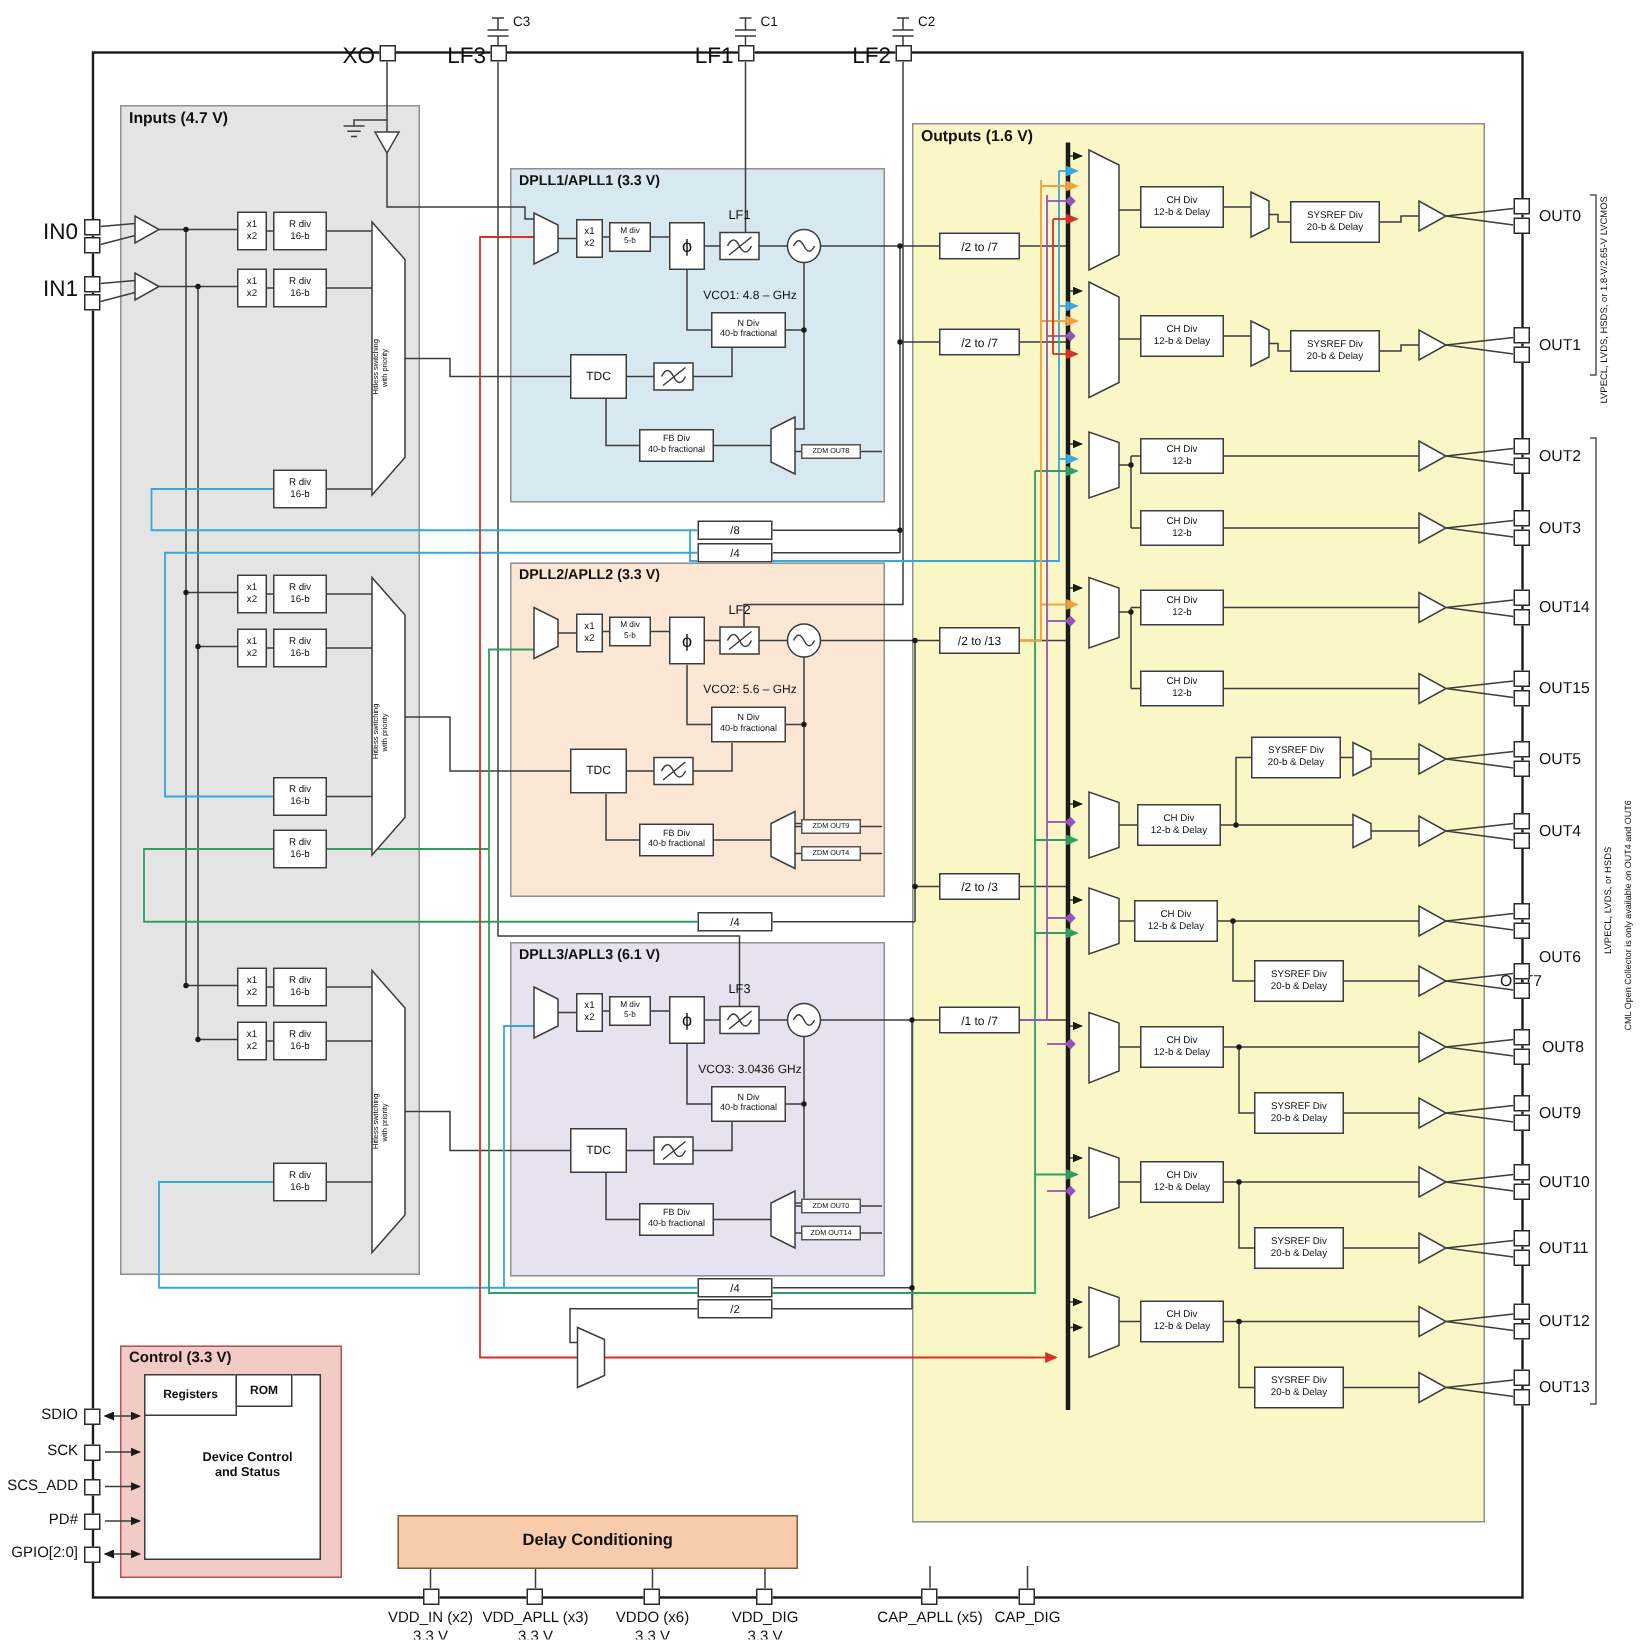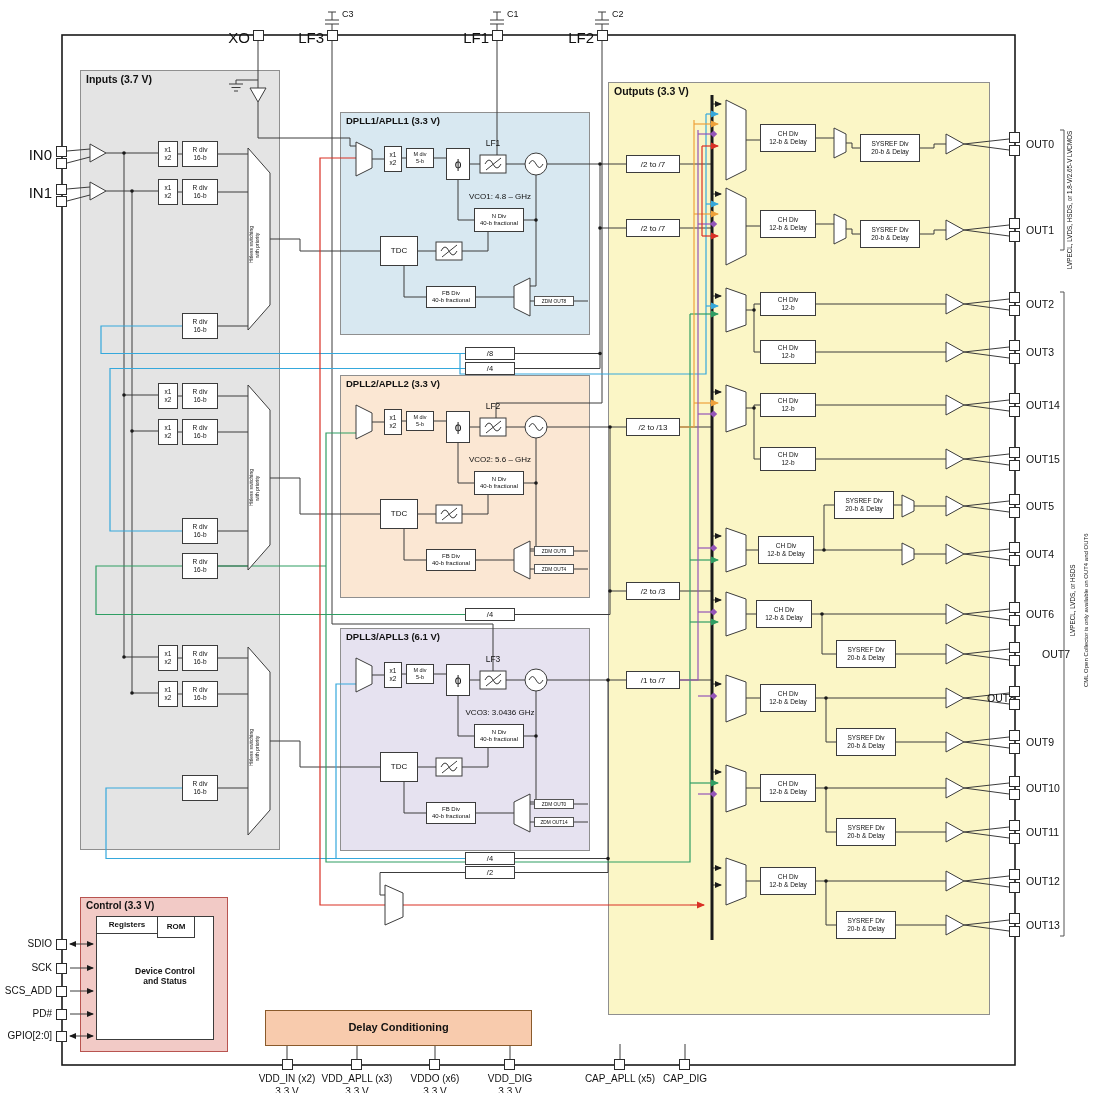--- a/index.html
+++ b/index.html
@@ -243,22 +243,22 @@
         <circle cx="822" cy="614" r="1.8"></circle>
         <circle cx="826" cy="698" r="1.8"></circle>
       <circle cx="826" cy="788" r="1.8"></circle>
         <circle cx="826" cy="881" r="1.8"></circle>
         <circle cx="536" cy="220" r="1.8"></circle>
       <circle cx="536" cy="483" r="1.8"></circle>
         <circle cx="536" cy="736" r="1.8"></circle>
     </g>
   </svg>
 
-  <div class="st" style="left:86px;top:73px">Inputs (3.7 V)</div>
-  <div class="st" style="left:614px;top:85px">Outputs (3.3 V)</div>
+  <div class="st" style="left:86px;top:73px">Inputs (4.7 V)</div>
+  <div class="st" style="left:614px;top:85px">Outputs (1.6 V)</div>
   <div class="st" style="left:346px;top:115px;font-size:9.5px">DPLL1/APLL1 (3.3 V)</div>
   <div class="st" style="left:346px;top:378px;font-size:9.5px">DPLL2/APLL2 (3.3 V)</div>
   <div class="st" style="left:346px;top:631px;font-size:9.5px">DPLL3/APLL3 (6.1 V)</div>
   <div class="st" style="left:86px;top:900px;font-size:10px">Control (3.3 V)</div>
   <div class="st ctr" style="left:265px;top:1021px;width:267px;font-size:11px">Delay Conditioning</div>
 
   <div class="pl rgt" style="left:224px;top:29px;width:26px">XO</div>
   <div class="pin" style="left:253px;top:30px"></div>
   <div class="pl rgt" style="left:296px;top:29px;width:28px">LF3</div>
   <div class="pin" style="left:327px;top:30px"></div>
@@ -427,27 +427,27 @@
     <div class="pin" style="left:1009px;top:460px"></div>
   <div class="ol" style="left:1026px;top:453px">OUT15</div>
   <div class="pin" style="left:1009px;top:494px"></div>
     <div class="pin" style="left:1009px;top:507px"></div>
   <div class="ol" style="left:1026px;top:500px">OUT5</div>
   <div class="pin" style="left:1009px;top:542px"></div>
     <div class="pin" style="left:1009px;top:555px"></div>
   <div class="ol" style="left:1026px;top:548px">OUT4</div>
   <div class="pin" style="left:1009px;top:602px"></div>
     <div class="pin" style="left:1009px;top:615px"></div>
-  <div class="ol" style="left:1026px;top:608px">OUT6</div>
+  <div class="ol" style="left:1026px;top:632px">OUT6</div>
   <div class="pin" style="left:1009px;top:642px"></div>
     <div class="pin" style="left:1009px;top:655px"></div>
-  <div class="ol" style="left:1042px;top:648px">OUT7</div>
+  <div class="ol" style="left:1000px;top:648px">OUT7</div>
   <div class="pin" style="left:1009px;top:686px"></div>
     <div class="pin" style="left:1009px;top:699px"></div>
-  <div class="ol" style="left:987px;top:692px">OUT8</div>
+  <div class="ol" style="left:1028px;top:692px">OUT8</div>
   <div class="pin" style="left:1009px;top:730px"></div>
     <div class="pin" style="left:1009px;top:743px"></div>
   <div class="ol" style="left:1026px;top:736px">OUT9</div>
   <div class="pin" style="left:1009px;top:776px"></div>
     <div class="pin" style="left:1009px;top:789px"></div>
   <div class="ol" style="left:1026px;top:782px">OUT10</div>
   <div class="pin" style="left:1009px;top:820px"></div>
     <div class="pin" style="left:1009px;top:833px"></div>
   <div class="ol" style="left:1026px;top:826px">OUT11</div>
   <div class="pin" style="left:1009px;top:869px"></div>
@@ -455,21 +455,21 @@
   <div class="ol" style="left:1026px;top:875px">OUT12</div>
   <div class="pin" style="left:1009px;top:913px"></div>
     <div class="pin" style="left:1009px;top:926px"></div>
   <div class="ol" style="left:1026px;top:919px">OUT13</div>
 
   <div class="vt" style="left:1066px;top:110px;width:13px;height:180px">LVPECL, LVDS, HSDS, or 1.8-V/2.65-V LVCMOS</div>
   <div class="vt" style="left:1069px;top:538px;width:13px;height:124px">LVPECL, LVDS, or HSDS</div>
   <div class="vt" style="left:1083px;top:498px;width:15px;height:224px;font-size:6px">CML Open Collector is only available on OUT4 and OUT6</div>
 
   <div class="bx" style="left:96px;top:916px;width:118px;height:124px"></div>
-  <div class="bx" style="left:96px;top:916px;width:62px;height:18px;font-size:8px;font-weight:bold">Registers</div>
+  <div class="bx" style="left:96px;top:916px;width:62px;height:28px;font-size:8px;font-weight:bold">Registers</div>
   <div class="bx" style="left:157px;top:916px;width:38px;height:22px;font-size:8px;font-weight:bold">ROM</div>
   <div class="pl ctr" style="left:98px;top:966px;width:134px;font-size:8.5px;font-weight:bold;white-space:pre-line;z-index:4">Device Control
 and Status</div>
   <div class="pl rgt" style="left:8px;top:938px;width:44px;font-size:10px">SDIO</div>
   <div class="pin" style="left:56px;top:939px"></div>
   <div class="pl rgt" style="left:8px;top:962px;width:44px;font-size:10px">SCK</div>
   <div class="pin" style="left:56px;top:963px"></div>
   <div class="pl rgt" style="left:0px;top:985px;width:52px;font-size:10px">SCS_ADD</div>
   <div class="pin" style="left:56px;top:986px"></div>
   <div class="pl rgt" style="left:8px;top:1008px;width:44px;font-size:10px">PD#</div>

